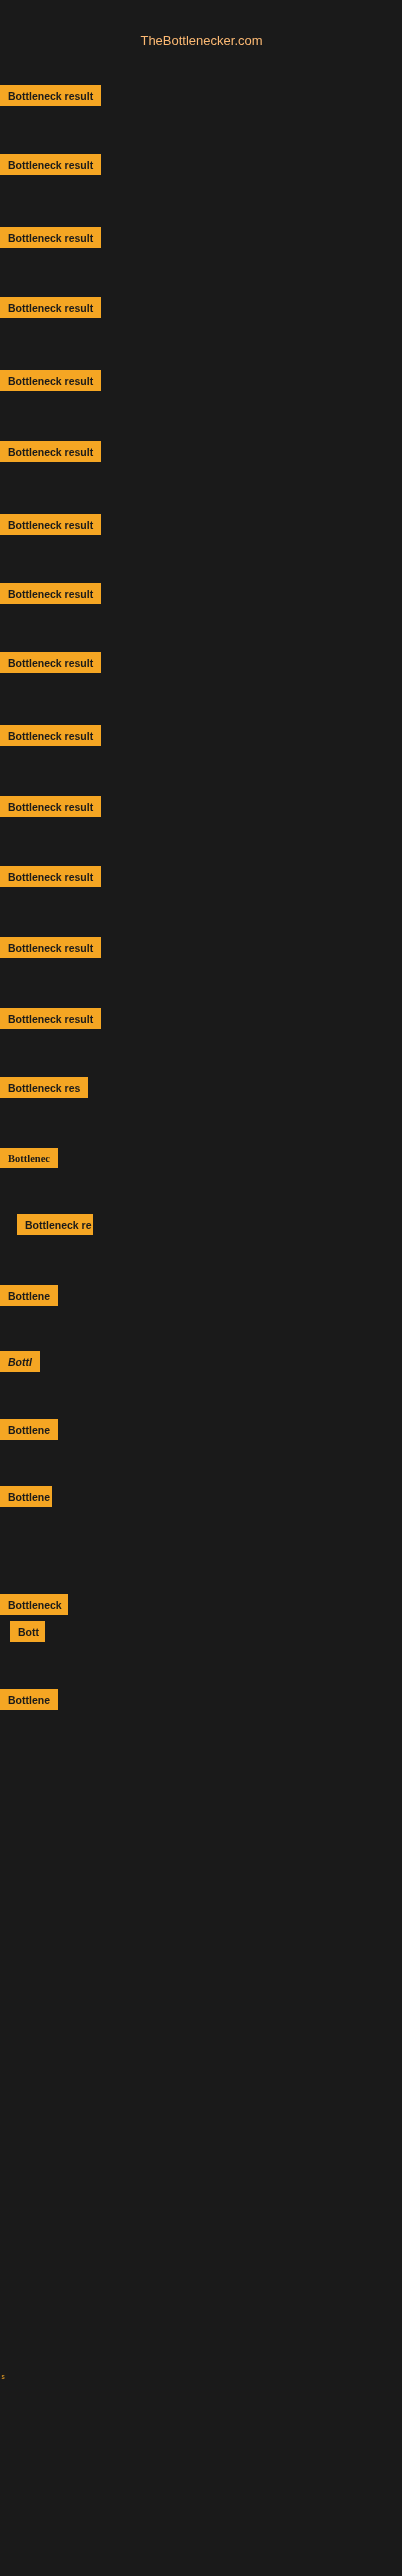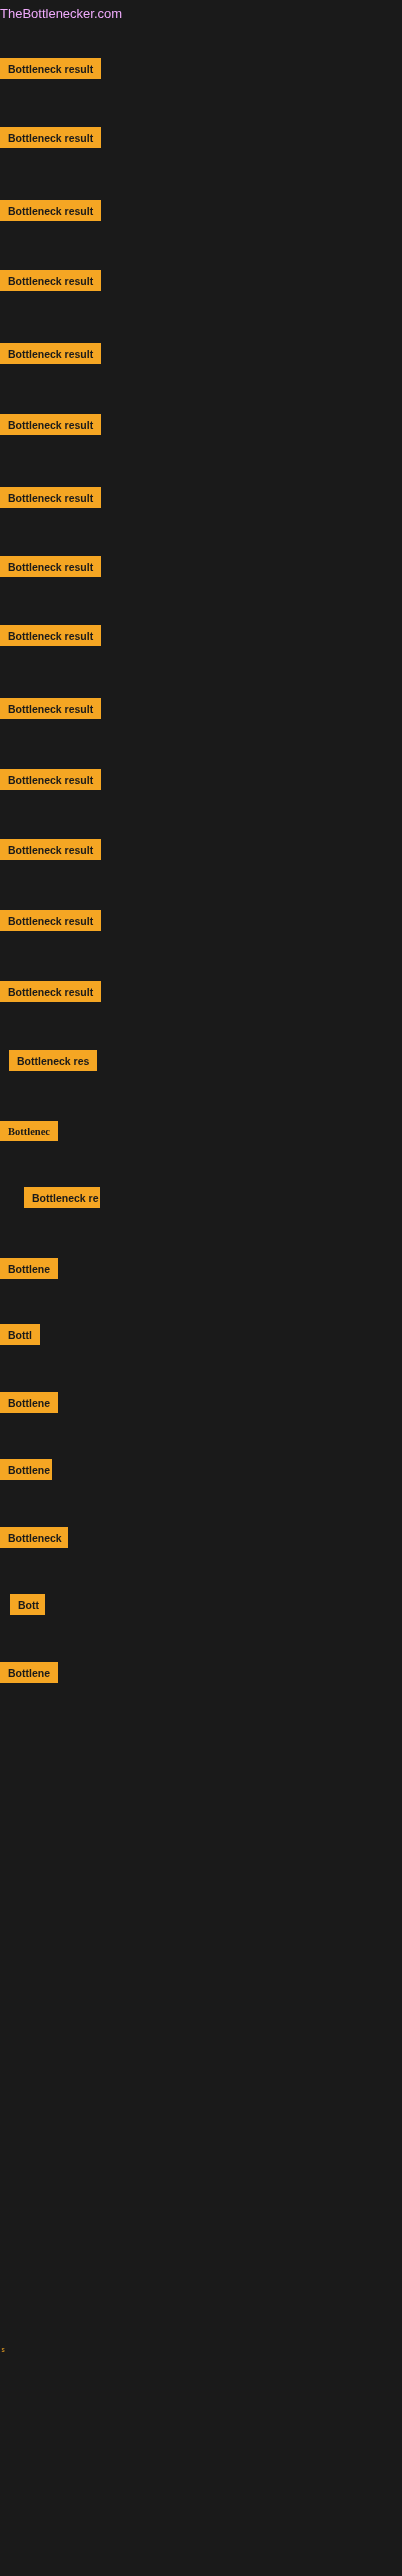--- a/index.html
+++ b/index.html
@@ -8,25 +8,26 @@
       box-sizing: border-box;
     }
     body {
       width: 403px;
       min-height: 2576px;
       background-color: #1a1a1a;
       font-family: Arial, sans-serif;
       position: relative;
     }
     .site-title {
-      text-align: left;
-      color: #f0abfc;
+      text-align: center;
+      color: #fdba74;
       font-size: 13px;
       padding: 6.4px 0;
       background-color: #1a1a1a;
+      margin-top: 27px;
     }
     .bottleneck-badge {
       background-color: #f5a623;
       color: #1a1a1a;
       font-size: 10.5px;
       font-weight: bold;
       padding: 4.8px 8px;
       white-space: nowrap;
       overflow: hidden;
       display: inline-block;
@@ -47,28 +48,28 @@
     <div style="position: absolute; top: 307px; left: 0px; padding: 8px 0px;"><span class="bottleneck-badge" style="max-width: 105px;">Bottleneck result</span></div>
     <div style="position: absolute; top: 378px; left: 0px; padding: 8px 0px;"><span class="bottleneck-badge" style="max-width: 105px;">Bottleneck result</span></div>
     <div style="position: absolute; top: 451px; left: 0px; padding: 8px 0px;"><span class="bottleneck-badge" style="max-width: 105px;">Bottleneck result</span></div>
     <div style="position: absolute; top: 520px; left: 0px; padding: 8px 0px;"><span class="bottleneck-badge" style="max-width: 105px;">Bottleneck result</span></div>
     <div style="position: absolute; top: 589px; left: 0px; padding: 8px 0px;"><span class="bottleneck-badge" style="max-width: 105px;">Bottleneck result</span></div>
     <div style="position: absolute; top: 662px; left: 0px; padding: 8px 0px;"><span class="bottleneck-badge" style="max-width: 105px;">Bottleneck result</span></div>
     <div style="position: absolute; top: 733px; left: 0px; padding: 8px 0px;"><span class="bottleneck-badge" style="max-width: 105px;">Bottleneck result</span></div>
     <div style="position: absolute; top: 803px; left: 0px; padding: 8px 0px;"><span class="bottleneck-badge" style="max-width: 105px;">Bottleneck result</span></div>
     <div style="position: absolute; top: 874px; left: 0px; padding: 8px 0px;"><span class="bottleneck-badge" style="max-width: 105px;">Bottleneck result</span></div>
     <div style="position: absolute; top: 945px; left: 0px; padding: 8px 0px;"><span class="bottleneck-badge" style="max-width: 105px;">Bottleneck result</span></div>
-    <div style="position: absolute; top: 1014px; left: 0px; padding: 8px 9px;"><span class="bottleneck-badge" style="max-width: 89px;">Bottleneck res</span></div>
+    <div style="position: absolute; top: 1014px; left: 0px; padding: 8px 0px;"><span class="bottleneck-badge" style="max-width: 89px;">Bottleneck res</span></div>
     <div style="position: absolute; top: 1085px; left: 0px; padding: 8px 0px; font-family: Liberation Serif, serif;"><span class="bottleneck-badge" style="max-width: 64px;">Bottlenec</span></div>
-    <div style="position: absolute; top: 1151px; left: 15px; padding: 8px 9px;"><span class="bottleneck-badge" style="max-width: 76px;">Bottleneck re</span></div>
+    <div style="position: absolute; top: 1151px; left: 8px; padding: 8px 9px;"><span class="bottleneck-badge" style="max-width: 76px;">Bottleneck re</span></div>
     <div style="position: absolute; top: 1222px; left: 0px; padding: 8px 0px;"><span class="bottleneck-badge" style="max-width: 58px;">Bottlene</span></div>
-    <div style="position: absolute; top: 1288px; left: 0px; padding: 8px 0px;"><span class="bottleneck-badge" style="max-width: 40px;">Bottl</span></div>
+    <div style="position: absolute; top: 1288px; left: 0px; padding: 8px 0px; font-style: italic;"><span class="bottleneck-badge" style="max-width: 40px;">Bottl</span></div>
     <div style="position: absolute; top: 1356px; left: 0px; padding: 8px 0px;"><span class="bottleneck-badge" style="max-width: 58px;">Bottlene</span></div>
     <div style="position: absolute; top: 1423px; left: 0px; padding: 8px 0px;"><span class="bottleneck-badge" style="max-width: 52px;">Bottlene</span></div>
-    <div style="position: absolute; top: 1491px; left: 0px; padding: 8px 0px;"><span class="bottleneck-badge" style="max-width: 68px;">Bottleneck</span></div>
+    <div style="position: absolute; top: 1491px; left: 0px; padding: 8px 0px;"><span class="bottleneck-badge" style="max-width: 68px; margin-top: 40px;">Bottleneck</span></div>
     <div style="position: absolute; top: 1558px; left: 0px; padding: 8px 10px;"><span class="bottleneck-badge" style="max-width: 35px;">Bott</span></div>
     <div style="position: absolute; top: 1626px; left: 0px; padding: 8px 0px;"><span class="bottleneck-badge" style="max-width: 58px;">Bottlene</span></div>
   </div>
 
 <div style="height: 805px; background-color: #1a1a1a; position: relative;">
   <div style="position: absolute; left: 1.6px; top: 547px; color: #f5a623; font-size: 6.4px;">s</div>
 </div>
 
 
 </body></html>

